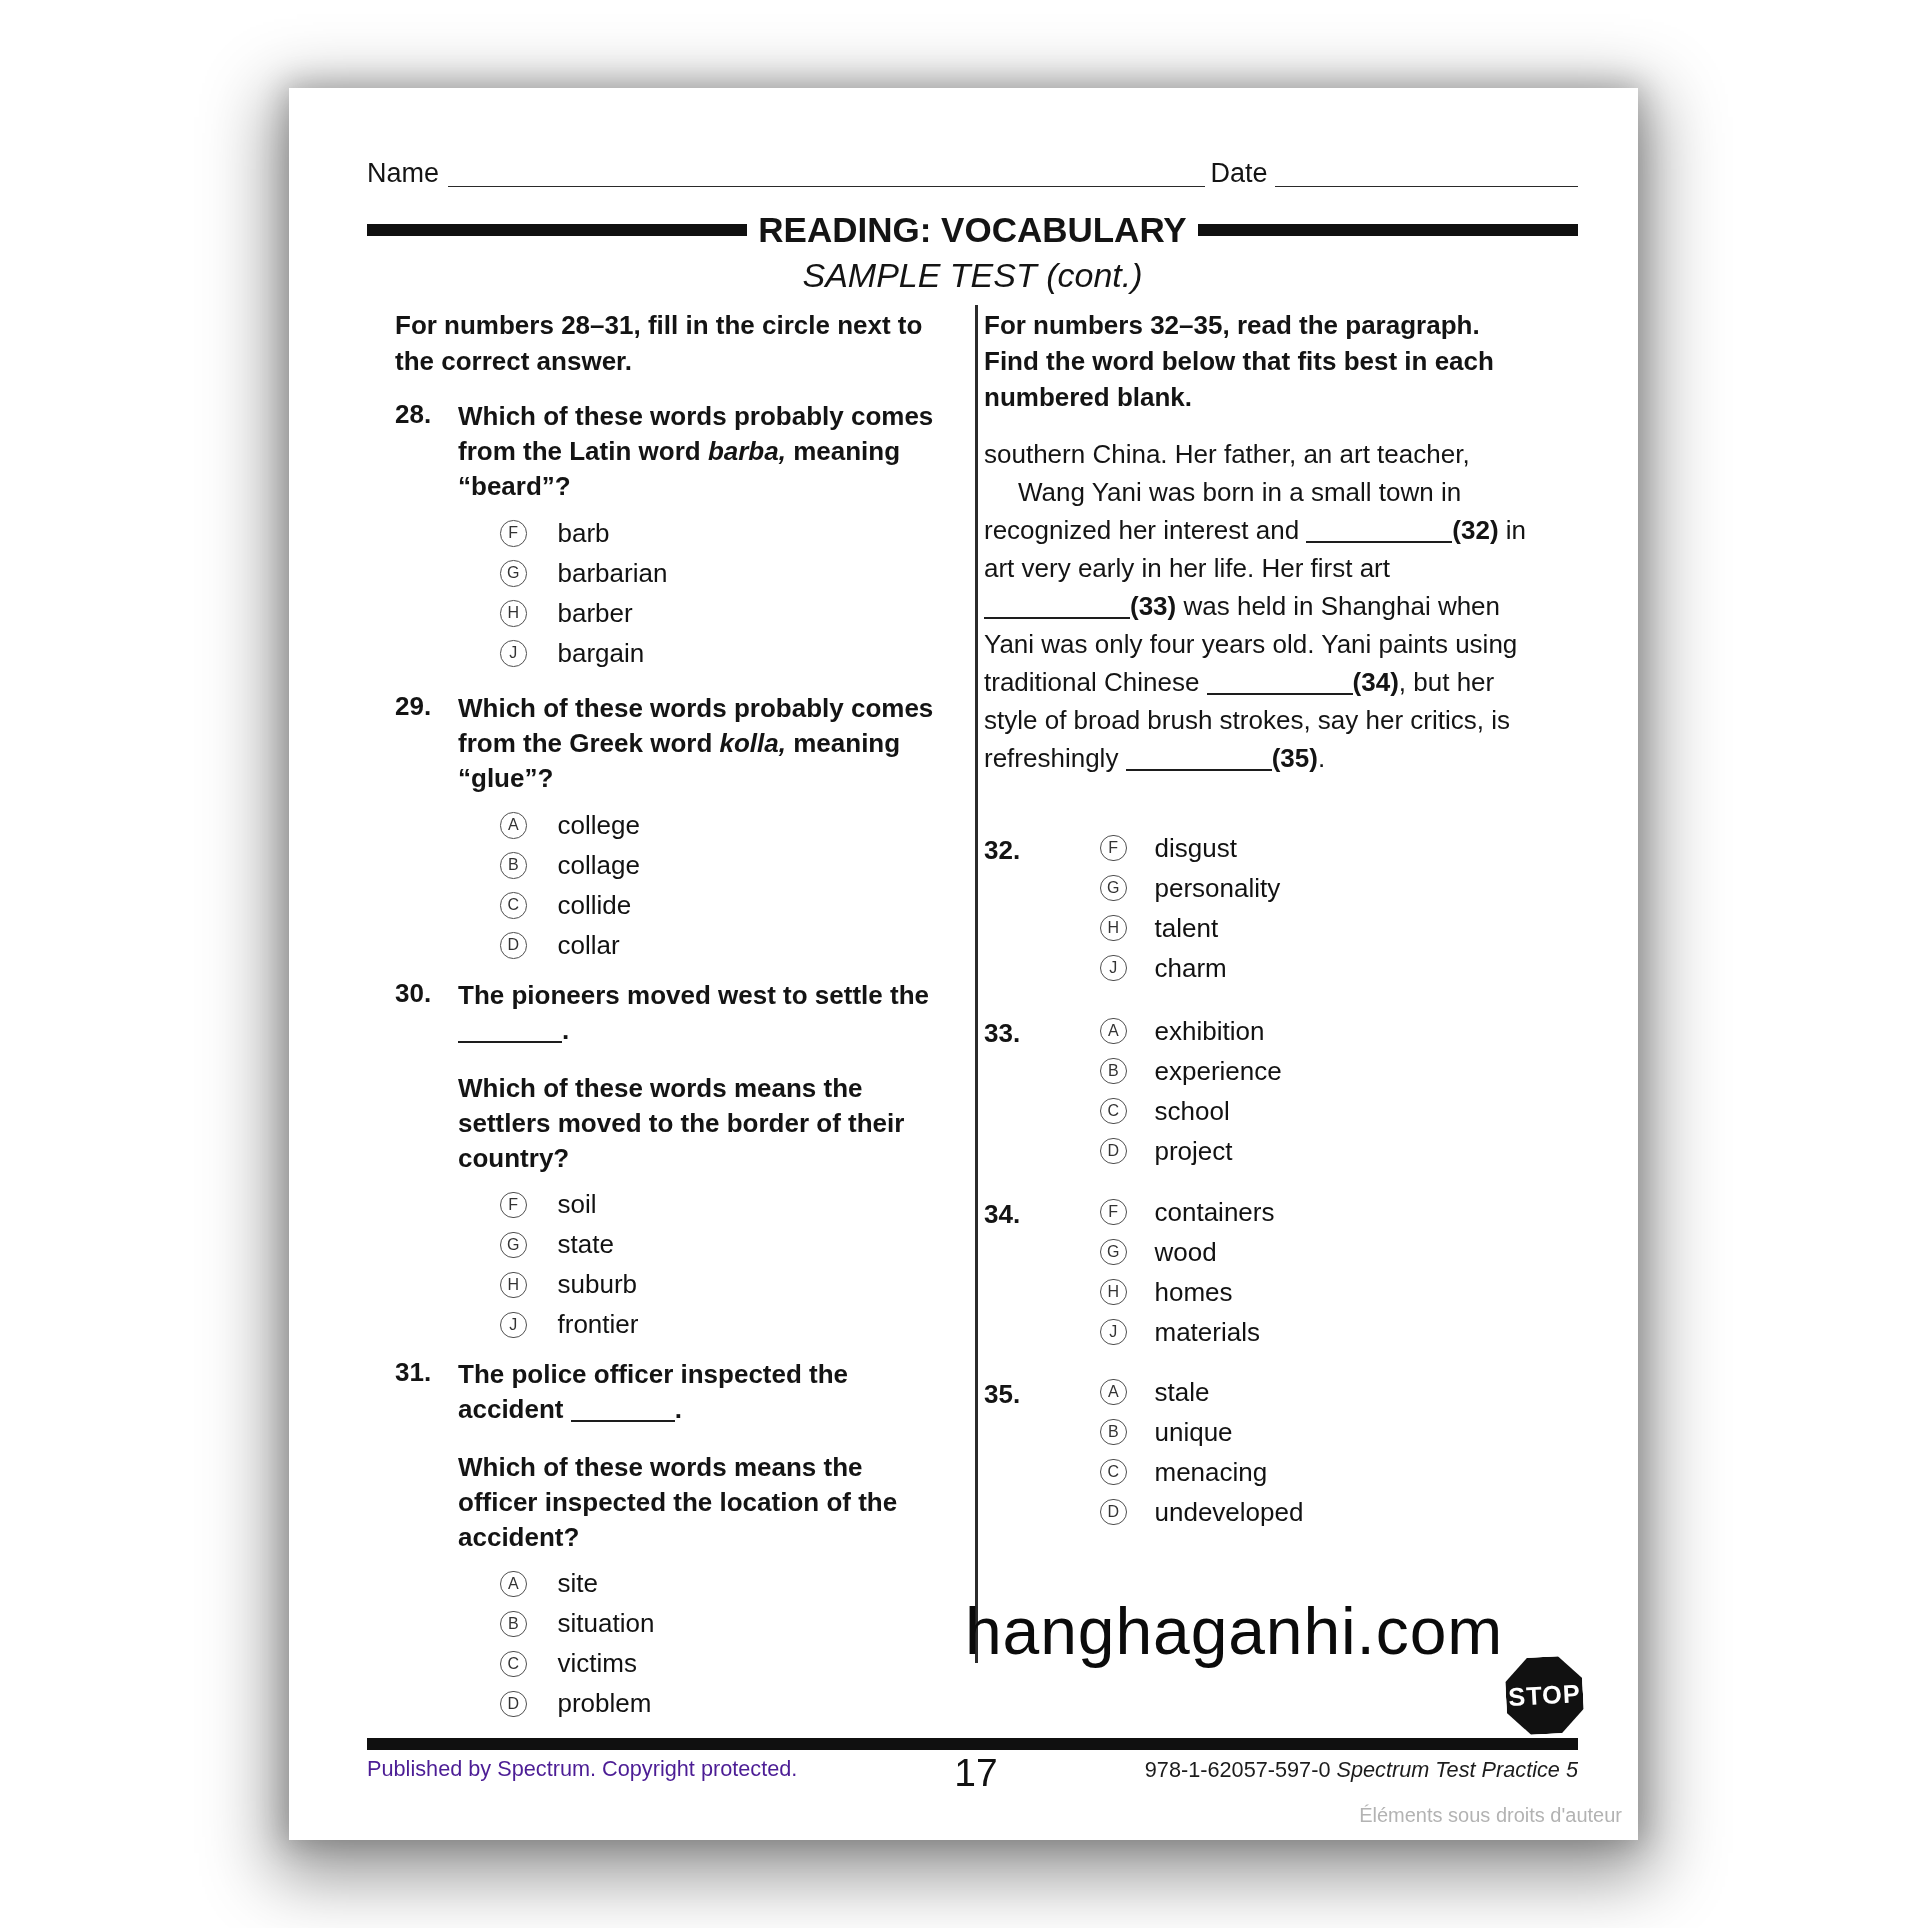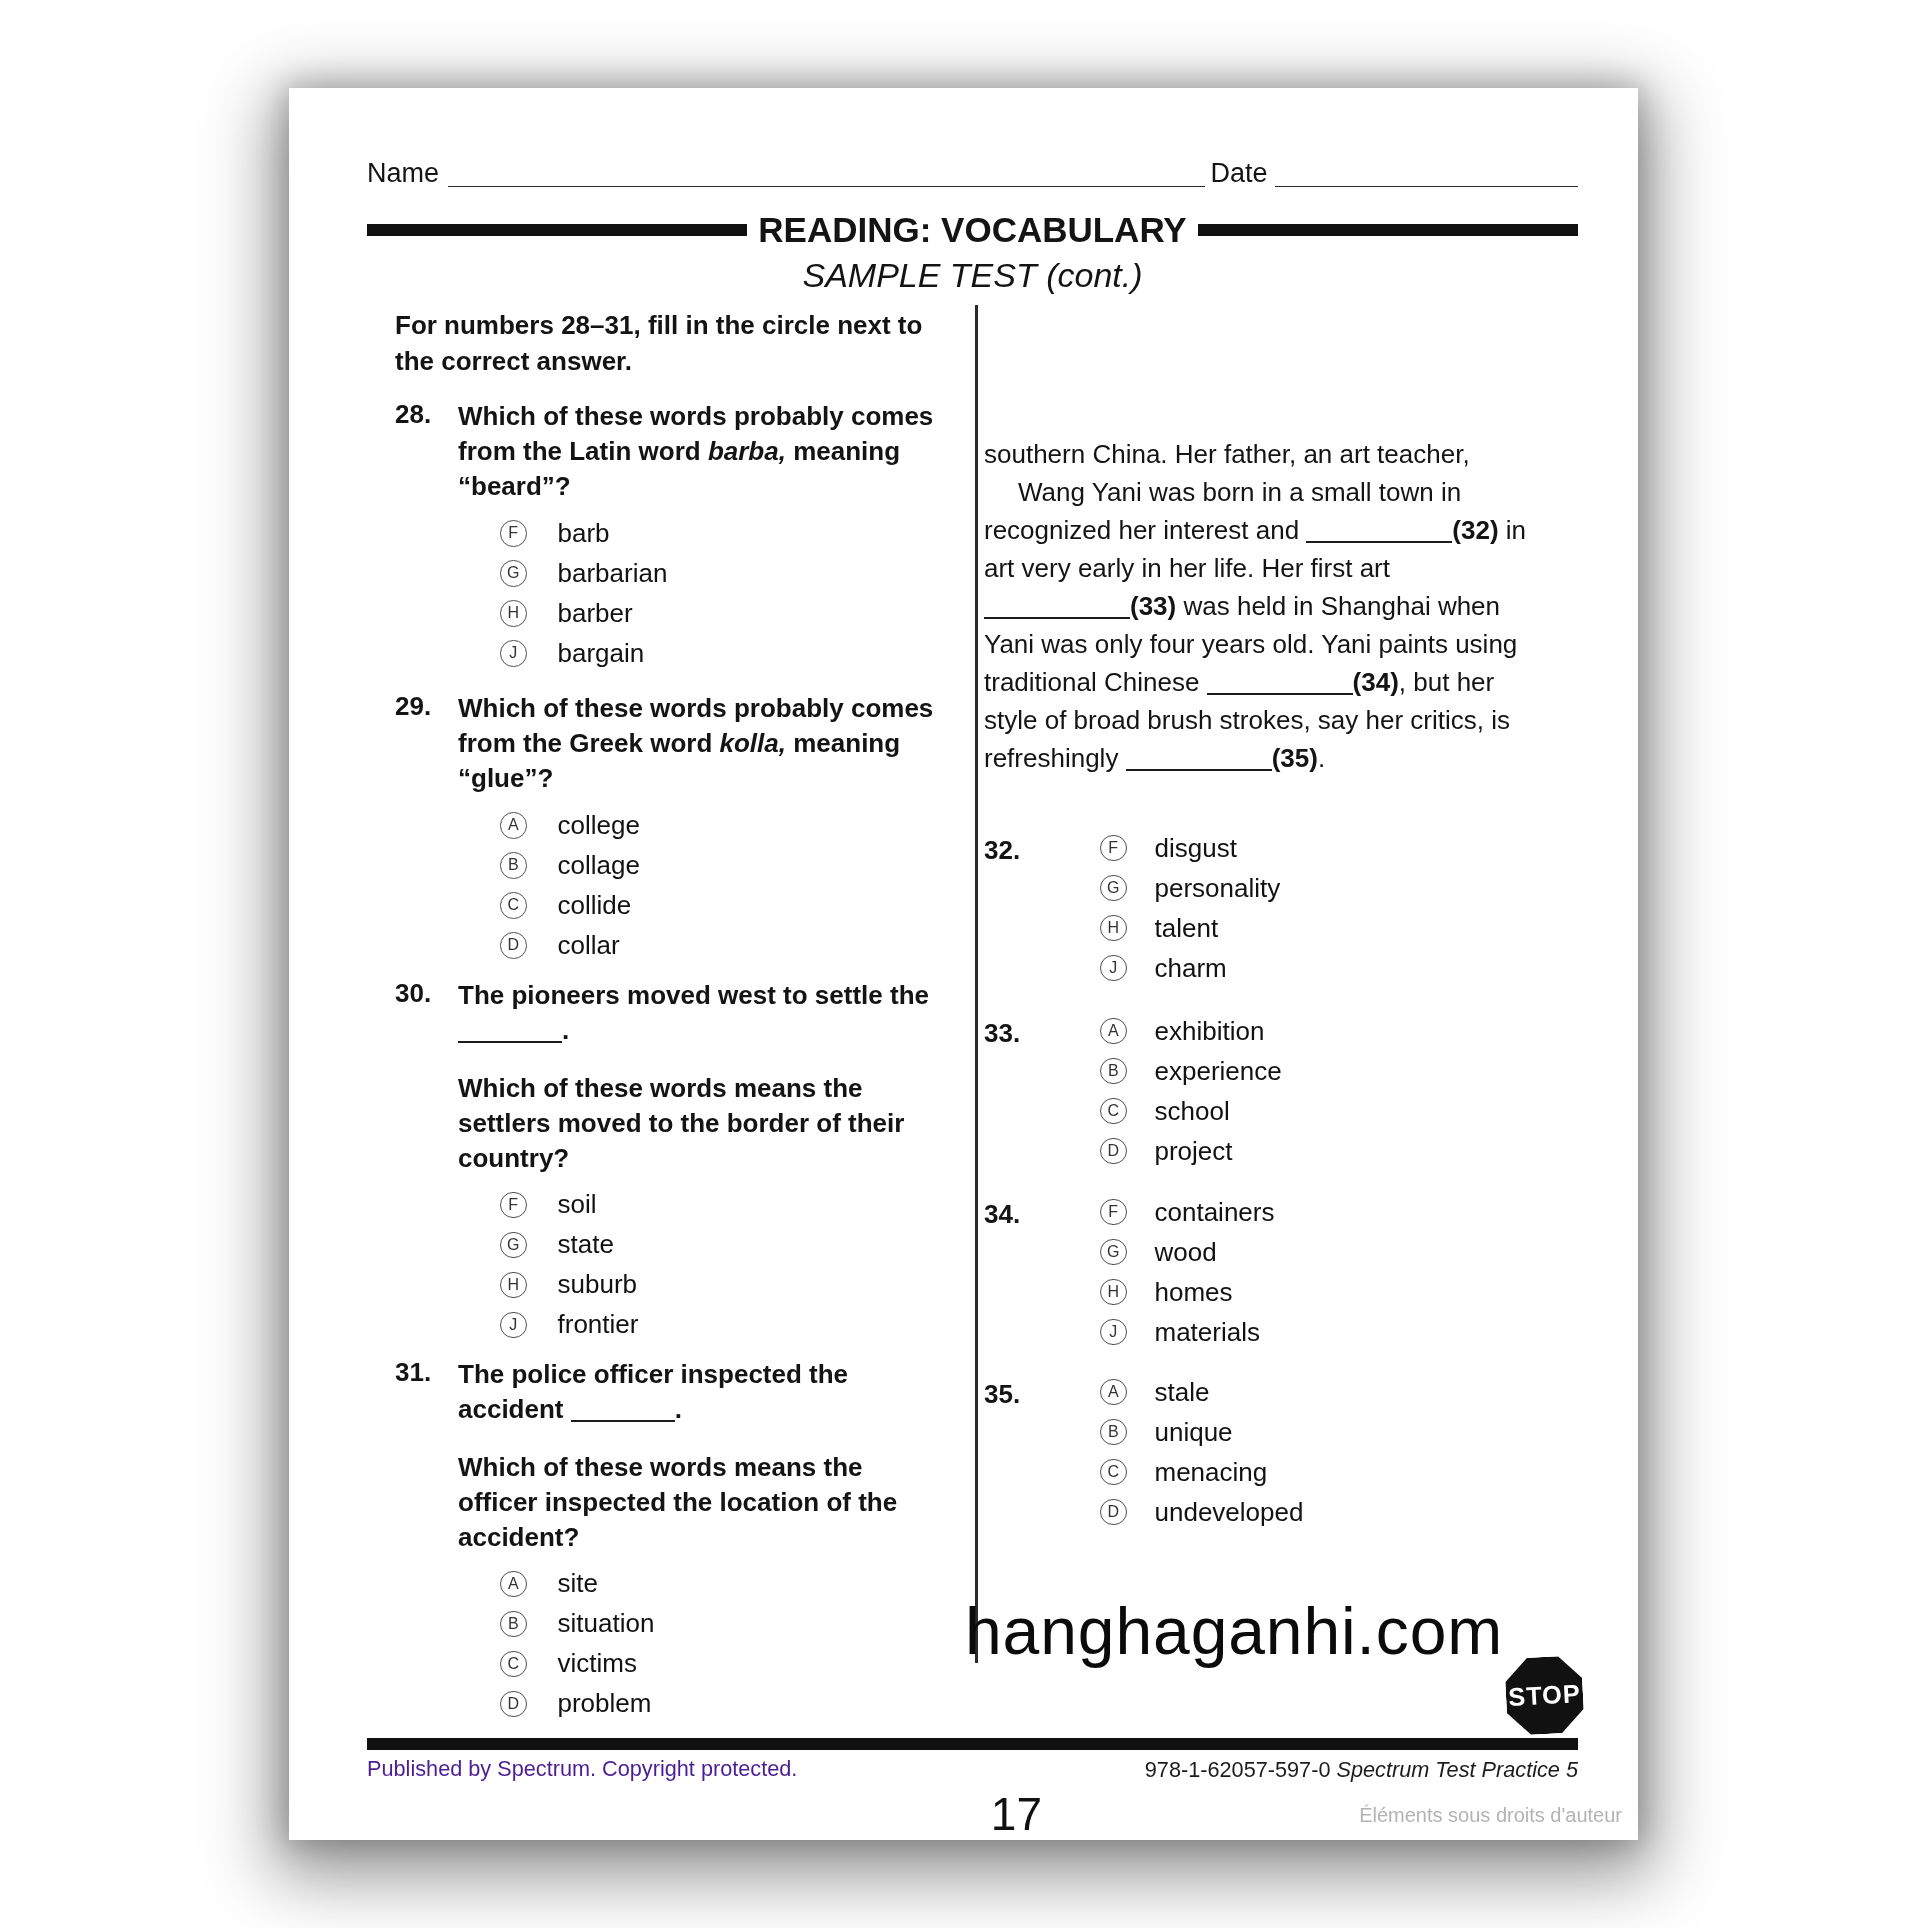--- a/index.html
+++ b/index.html
@@ -49,21 +49,21 @@
   .blank.short{width:104px;}
   .bnum{font-weight:bold;}
   
   .watermark{position:absolute;left:676px;top:1505px;font-size:66px;font-weight:500;letter-spacing:0.9px;color:#0b0b0b;z-index:5;}
   .stop{position:absolute;left:1217px;top:1569px;width:77px;height:77px;background:#111;color:#fff;
         display:flex;align-items:center;justify-content:center;font-weight:bold;font-size:25.4px;letter-spacing:0.9px;
         clip-path:polygon(30% 0,70% 0,100% 30%,100% 70%,70% 100%,30% 100%,0 70%,0 30%);transform:rotate(-3deg);}
   
   .frule{position:absolute;left:78px;top:1650px;width:1211px;height:12.2px;background:#101010;}
   .fleft{position:absolute;left:78px;top:1668px;font-size:21.7px;color:#4c1d95;}
-  .fpage{position:absolute;left:621px;top:1663px;width:132px;text-align:right;font-size:46px;color:#111;margin-top:36px;}
+  .fpage{position:absolute;left:621px;top:1663px;width:132px;text-align:center;font-size:39px;color:#111;}
   .fright{position:absolute;right:60px;top:1669px;font-size:21.7px;color:#1c1c1c;}
   .fright .it{font-style:italic;}
   .rights{position:absolute;right:16px;top:1716px;font-size:20px;color:#b3b3b3;}
 </style>
 </head>
 <body>
 
 <div class="stage">
   <div class="page">
 
@@ -78,20 +78,23 @@
       <span class="bar"></span>
       <span class="ttl">READING: VOCABULARY</span>
       <span class="bar"></span>
     </div>
     <div class="subttl">SAMPLE TEST (cont.)</div>
 
     <div class="divider"></div>
 
     <div class="instr l">For numbers 28–31, fill in the circle next to
 the correct answer.</div>
+    <div class="instr r">For numbers 32–35, read the paragraph.
+Find the word below that fits best in each
+numbered blank.</div>
 
     <div class="para">
         <div class="pline"><span>southern China. Her father, an art teacher,</span></div>
         <div class="pline first"><span>Wang Yani was born in a small town in</span></div>
         <div class="pline"><span>recognized her interest and </span><span class="blank"></span><span class="bnum">(32)</span><span> in</span></div>
         <div class="pline"><span>art very early in her life. Her first art</span></div>
         <div class="pline"><span class="blank"></span><span class="bnum">(33)</span><span> was held in Shanghai when</span></div>
         <div class="pline"><span>Yani was only four years old. Yani paints using</span></div>
         <div class="pline"><span>traditional Chinese </span><span class="blank"></span><span class="bnum">(34)</span><span>, but her</span></div>
         <div class="pline"><span>style of broad brush strokes, say her critics, is</span></div>

